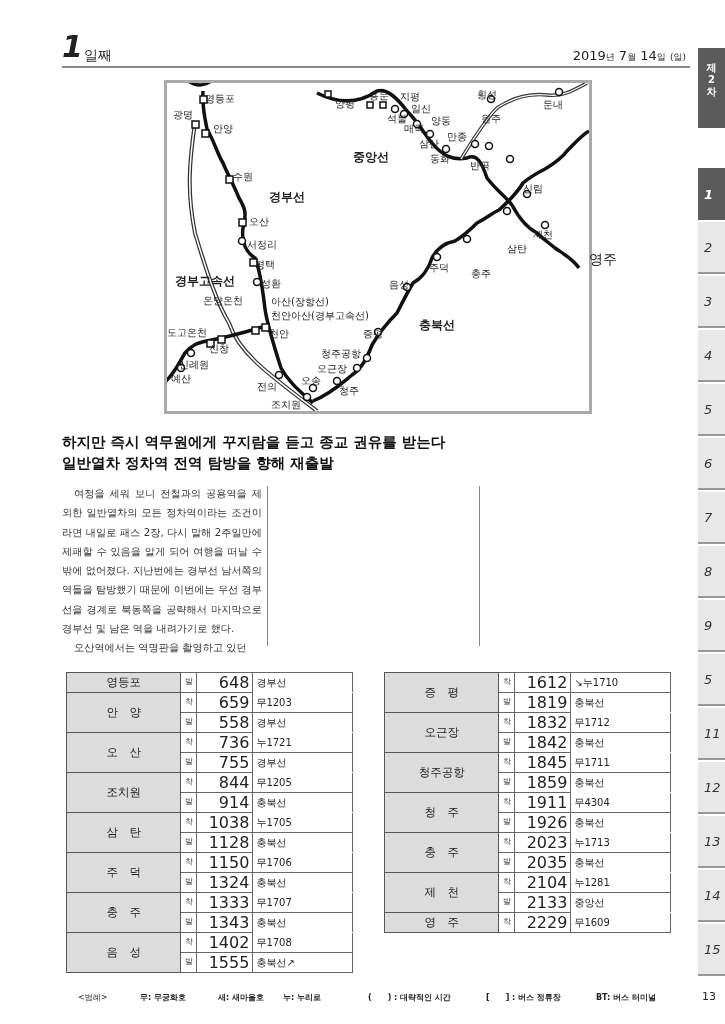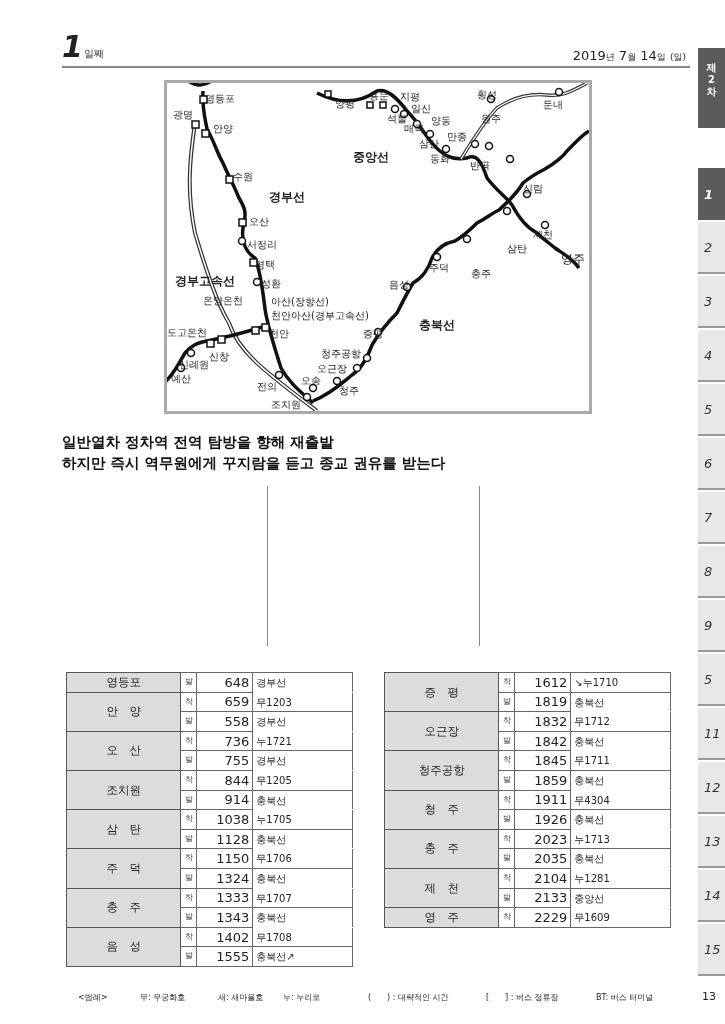--- a/index.html
+++ b/index.html
@@ -1,54 +1,54 @@
 <!DOCTYPE html>
 <html><head>
 <meta charset="utf-8">
 <style>
   * { box-sizing: border-box; margin: 0; padding: 0; }
   html, body { width: 725px; height: 1024px; background: #ffffff; overflow: hidden; }
   body { position: relative; font-family: "DejaVu Sans", sans-serif; color: #222; }
 
   .header { position: absolute; left: 62px; top: 28px; width: 628px; height: 40px; border-bottom: 2px solid #888; }
   .day-num { position: absolute; left: 0; top: 0; font-family: "DejaVu Sans", sans-serif; font-style: italic; font-weight: bold; font-size: 30px; line-height: 38px; color: #222; }
-  .day-suffix { position: absolute; left: 22px; top: 19px; font-size: 10px; color: #333; }
+  .day-suffix { position: absolute; left: 22px; top: 19px; font-size: 14px; color: #333; }
   .date { position: absolute; right: 4px; top: 20px; font-size: 13px; color: #222; }
   .date small { font-size: 9px; }
 
   .side-tabs { position: absolute; left: 698px; top: 0; width: 27px; height: 1024px; }
   .tab-round { position: absolute; left: 0; top: 48px; width: 27px; height: 80px; background: #5b5b5b; color: #fff; font-size: 10px; font-weight: bold; text-align: center; padding-top: 14px; line-height: 12px; }
   .tab { position: absolute; left: 0; width: 27px; height: 52px; background: #e8e8e8; border-bottom: 2px solid #999; font-style: italic; font-size: 13px; color: #333; padding-left: 6px; display: flex; align-items: center; }
   .tab.active { background: #5b5b5b; color: #fff; font-weight: bold; border-bottom: none; }
 
   .map-box { position: absolute; left: 164px; top: 80px; width: 428px; height: 334px; border: 3px solid #aaa; background: #fff; }
   .map-box svg { position: absolute; left: 0; top: 0; }
   .map-label { position: absolute; font-size: 10px; color: #222; white-space: nowrap; line-height: 12px; }
   .map-line-label { position: absolute; font-size: 12px; font-weight: bold; color: #222; white-space: nowrap; }
-  .map-small { font-size: 12px; }
+  .map-small { font-size: 14px; margin-left: 28px; }
 
   .headline { position: absolute; left: 62px; top: 432px; width: 620px; font-size: 14.5px; font-weight: bold; line-height: 21px; color: #111; }
 
   .body-cols { position: absolute; left: 62px; top: 484px; width: 620px; height: 170px; }
   .col { position: absolute; top: 0; width: 200px; font-size: 10.2px; line-height: 19.3px; color: #333; text-align: justify; }
   .col p { text-indent: 0; }
   .col p.ind { text-indent: 12px; }
   .col-sep { position: absolute; top: 2px; width: 1px; height: 160px; background: #888; }
 
   table.tt { position: absolute; border-collapse: collapse; font-size: 10.5px; }
   table.tt td { border: 1px solid #666; height: 19.6px; padding: 0 3px; }
   table.tt td.stn { background: #dcdcdc; text-align: center; font-size: 11.5px; letter-spacing: 0; width: 115px; border-color: #555; }
   table.tt td.kind { width: 16px; font-size: 8px; text-align: center; color: #444; vertical-align: top; padding-top: 3px; }
-  table.tt td.time { width: 56px; text-align: right; font-size: 13px; }
+  table.tt td.time { width: 56px; text-align: right; font-size: 16px; }
   table.tt td.info { width: 100px; font-size: 10px; vertical-align: top; padding-top: 3px; border-bottom-color: #fff; }
   table.tt td.info.last { border-bottom-color: #666; }
   table.tt { border: 1px solid #555; }
 
   .legend { position: absolute; left: 78px; top: 992px; width: 620px; font-size: 8px; color: #222; }
-  .legend span { position: absolute; top: 0; white-space: nowrap; }
+  .legend span { position: absolute; top: 0; white-space: nowrap; font-weight: bold; }
   .page-no { position: absolute; left: 702px; top: 990px; font-size: 11px; color: #222; }
 </style>
 </head>
 <body>
 
 <div class="header">
   <span class="day-num">1</span>
   <span class="day-suffix">일째</span>
   <div class="date">
     <span>2019</span><small>년</small>
@@ -148,21 +148,21 @@
   <span class="map-label" style="left:66px;top:88px">수원</span>
   <span class="map-label" style="left:82px;top:133px">오산</span>
   <span class="map-label" style="left:80px;top:156px">서정리</span>
   <span class="map-label" style="left:88px;top:176px">평택</span>
   <span class="map-label" style="left:94px;top:195px">성환</span>
   <span class="map-label" style="left:104px;top:213px">아산(장항선)</span>
   <span class="map-label" style="left:104px;top:227px">천안아산(경부고속선)</span>
   <span class="map-label" style="left:102px;top:245px">천안</span>
   <span class="map-label" style="left:36px;top:212px">온양온천</span>
   <span class="map-label" style="left:0px;top:244px">도고온천</span>
-  <span class="map-label" style="left:42px;top:268px">신창</span>
+  <span class="map-label" style="left:42px;top:260px">신창</span>
   <span class="map-label" style="left:12px;top:276px">신례원</span>
   <span class="map-label" style="left:4px;top:290px">예산</span>
   <span class="map-label" style="left:90px;top:298px">전의</span>
   <span class="map-label" style="left:104px;top:316px">조치원</span>
   <span class="map-label" style="left:134px;top:292px">오송</span>
   <span class="map-label" style="left:172px;top:302px">청주</span>
   <span class="map-label" style="left:150px;top:280px">오근장</span>
   <span class="map-label" style="left:154px;top:265px">청주공항</span>
   <span class="map-label" style="left:196px;top:245px">증평</span>
   <span class="map-label" style="left:222px;top:196px">음성</span>
@@ -187,25 +187,29 @@
   <span class="map-label" style="left:310px;top:6px">횡성</span>
   <span class="map-label" style="left:376px;top:16px">둔내</span>
 
   <span class="map-line-label" style="left:102px;top:106px">경부선</span>
   <span class="map-line-label" style="left:186px;top:66px">중앙선</span>
   <span class="map-line-label" style="left:8px;top:190px">경부고속선</span>
   <span class="map-line-label" style="left:252px;top:234px">충북선</span>
 </div>
 
 <div class="headline">
+  <div>하지만 즉시 역무원에게 꾸지람을 듣고 종교 권유를 받는다</div>
   <div>일반열차 정차역 전역 탐방을 향해 재출발</div>
-  <div>하지만 즉시 역무원에게 꾸지람을 듣고 종교 권유를 받는다</div>
 </div>
 
 <div class="body-cols">
+  <div class="col" style="left:0">
+    <p class="ind">여정을 세워 보니 전철과의 공용역을 제외한 일반열차의 모든 정차역이라는 조건이라면 내일로 패스 2장, 다시 말해 2주일만에 제패할 수 있음을 알게 되어 여행을 떠날 수밖에 없어졌다. 지난번에는 경부선 남서쪽의 역들을 탐방했기 때문에 이번에는 우선 경부선을 경계로 북동쪽을 공략해서 마지막으로 경부선 및 남은 역을 내려가기로 했다.</p>
+    <p class="ind">오산역에서는 역명판을 촬영하고 있던</p>
+  </div>
   <div class="col-sep" style="left:205px"></div>
   <div class="col-sep" style="left:417px"></div>
 </div>
 
 <table class="tt" style="left:66px;top:672px;width:287px">
   <tbody>
       <tr>
     <td class="stn">영등포</td>
     <td class="kind">발</td>
     <td class="time">648</td>

